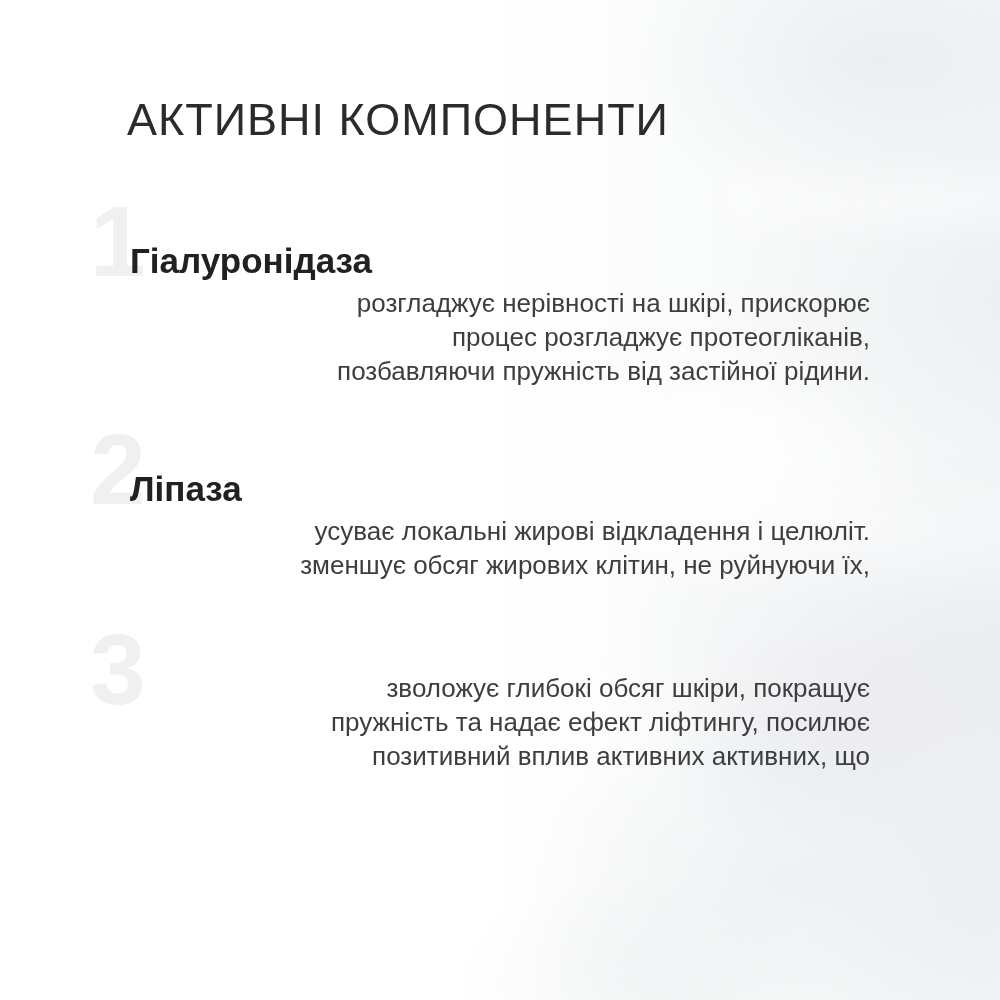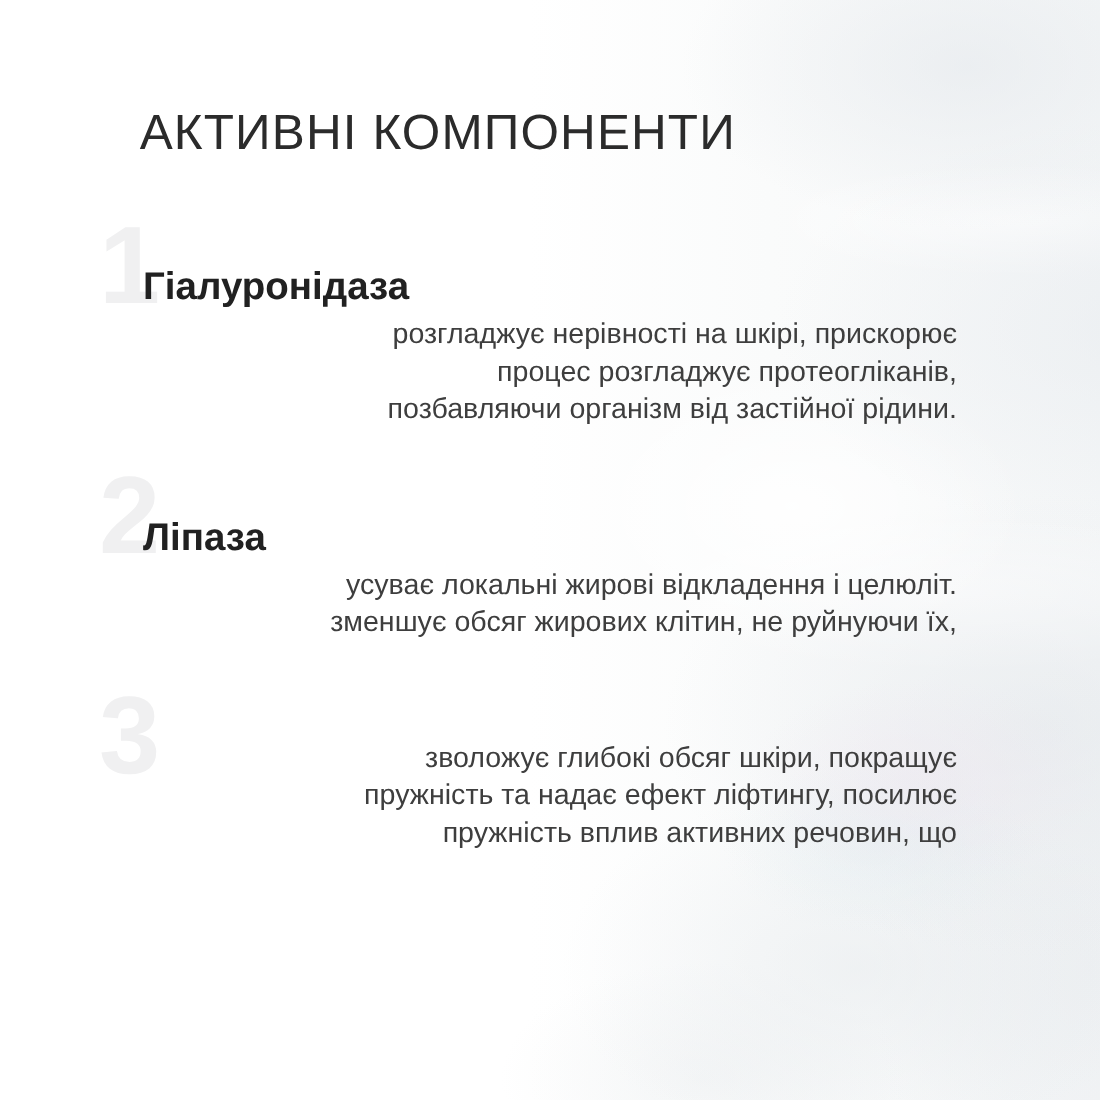--- a/index.html
+++ b/index.html
@@ -95,34 +95,34 @@
   <div class="texture"></div>
 
   <h1 class="title">АКТИВНІ КОМПОНЕНТИ</h1>
 
   <section class="item item-1">
     <span class="num">1</span>
     <h2 class="heading">Гіалуронідаза</h2>
     <p class="body">
       <span class="line">розгладжує нерівності на шкірі, прискорює</span>
       <span class="line">процес розгладжує протеогліканів,</span>
-      <span class="line">позбавляючи організм від застійної рідини.</span>
+      <span class="line">позбавляючи пружність від застійної рідини.</span>
     </p>
   </section>
 
   <section class="item item-2">
     <span class="num">2</span>
     <h2 class="heading">Ліпаза</h2>
     <p class="body">
       <span class="line">усуває локальні жирові відкладення і целюліт.</span>
       <span class="line">зменшує обсяг жирових клітин, не руйнуючи їх,</span>
     </p>
   </section>
 
   <section class="item item-3">
     <span class="num">3</span>
     <p class="body">
       <span class="line">зволожує глибокі обсяг шкіри, покращує</span>
       <span class="line">пружність та надає ефект ліфтингу, посилює</span>
-      <span class="line">пружність вплив активних речовин, що</span>
+      <span class="line">позитивний вплив активних активних, що</span>
     </p>
   </section>
 </div>
 
 </body></html>

